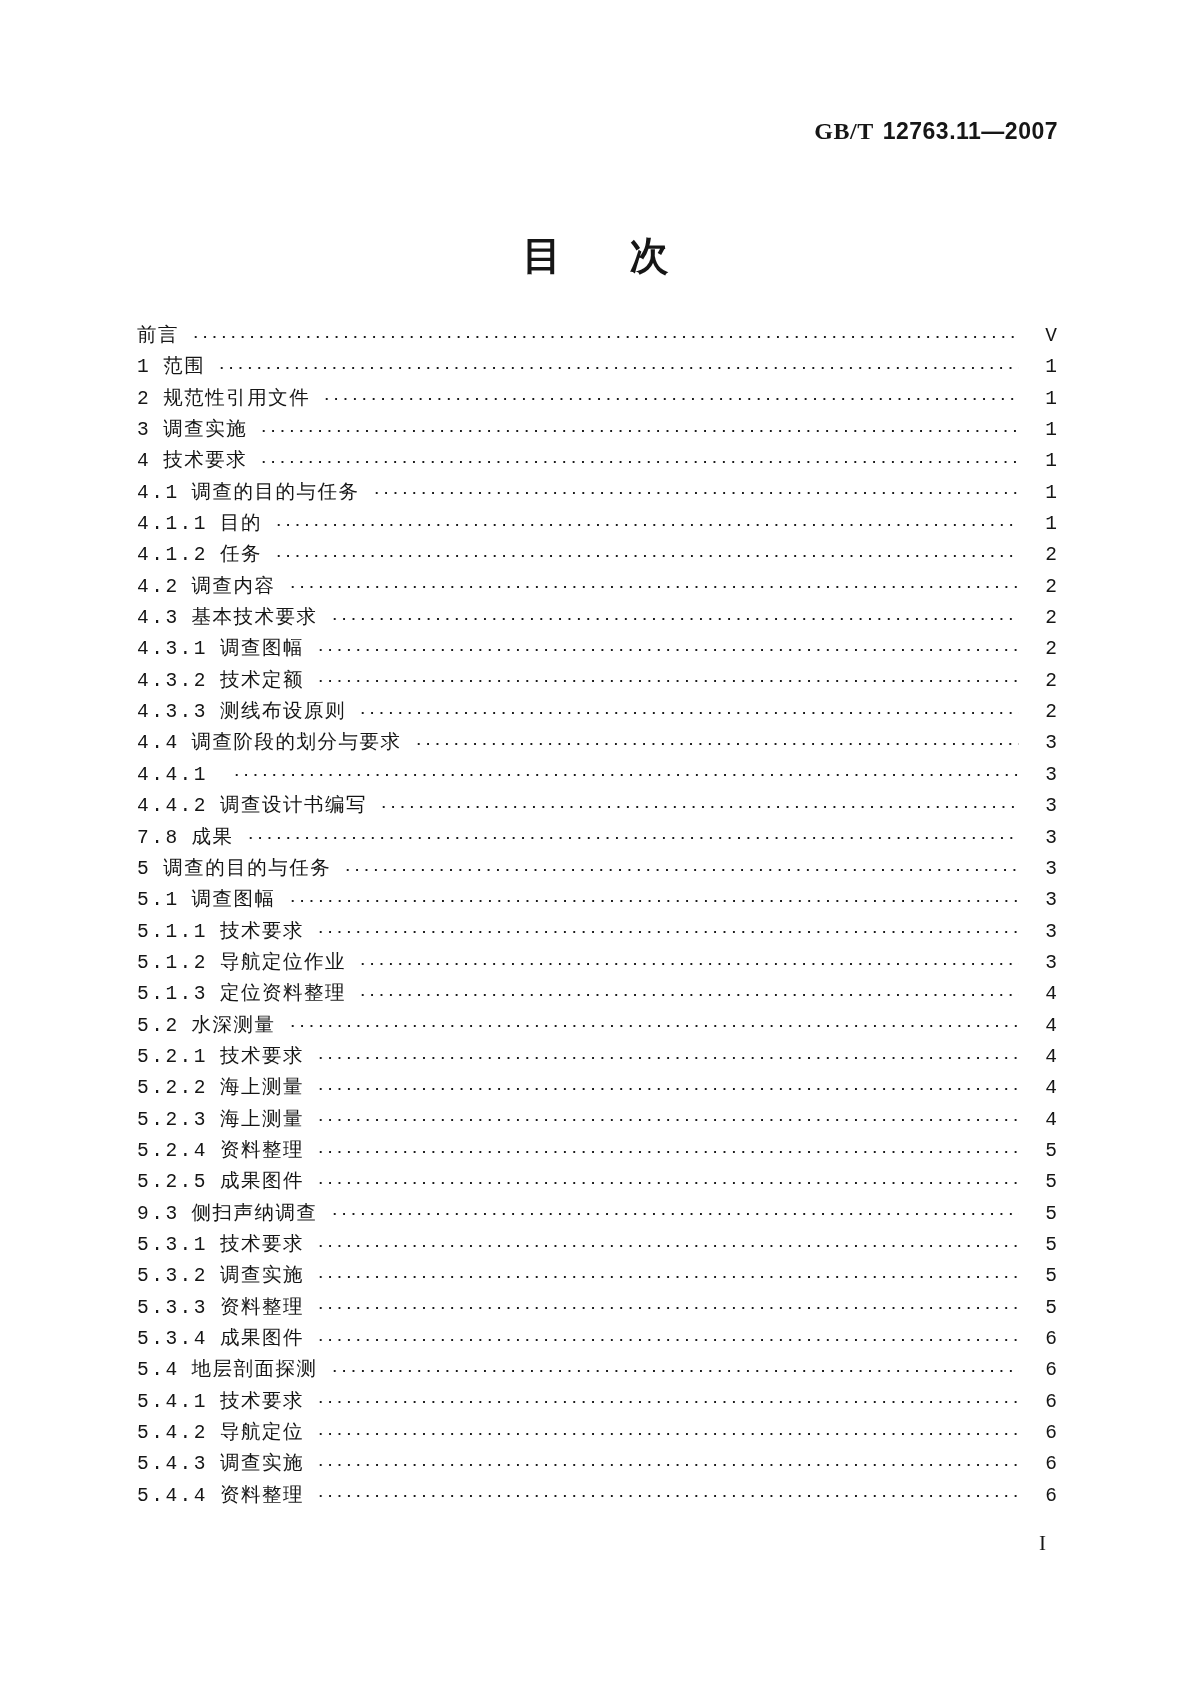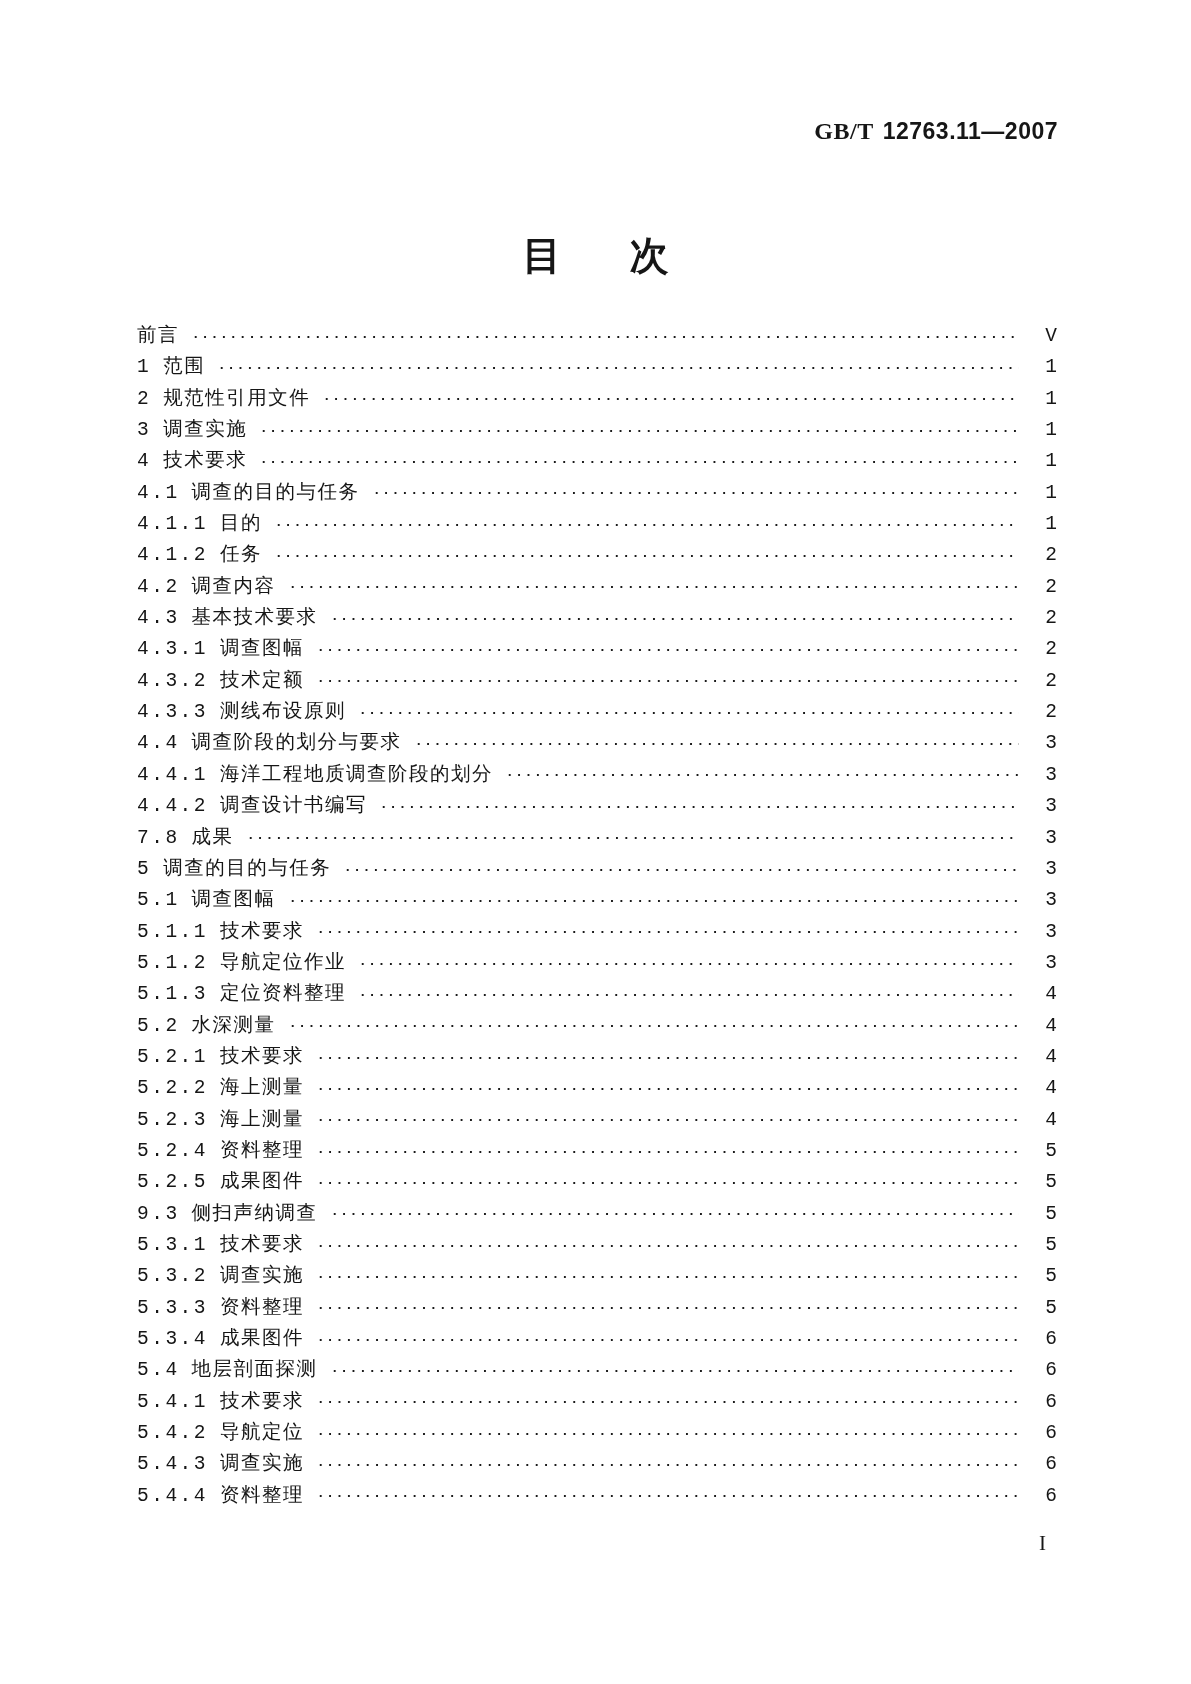--- a/index.html
+++ b/index.html
@@ -147,21 +147,20 @@
 
     <div class="toc-row">
       <span class="toc-num">4.4</span>
       <span class="toc-label">调查阶段的划分与要求</span>
       <span class="toc-leader"></span>
       <span class="toc-page">3</span>
     </div>
 
     <div class="toc-row">
       <span class="toc-num">4.4.1</span>
-      <span class="toc-label">海洋工程地质调查阶段的划分</span>
       <span class="toc-leader"></span>
       <span class="toc-page">3</span>
     </div>
 
     <div class="toc-row">
       <span class="toc-num">4.4.2</span>
       <span class="toc-label">调查设计书编写</span>
       <span class="toc-leader"></span>
       <span class="toc-page">3</span>
     </div>

